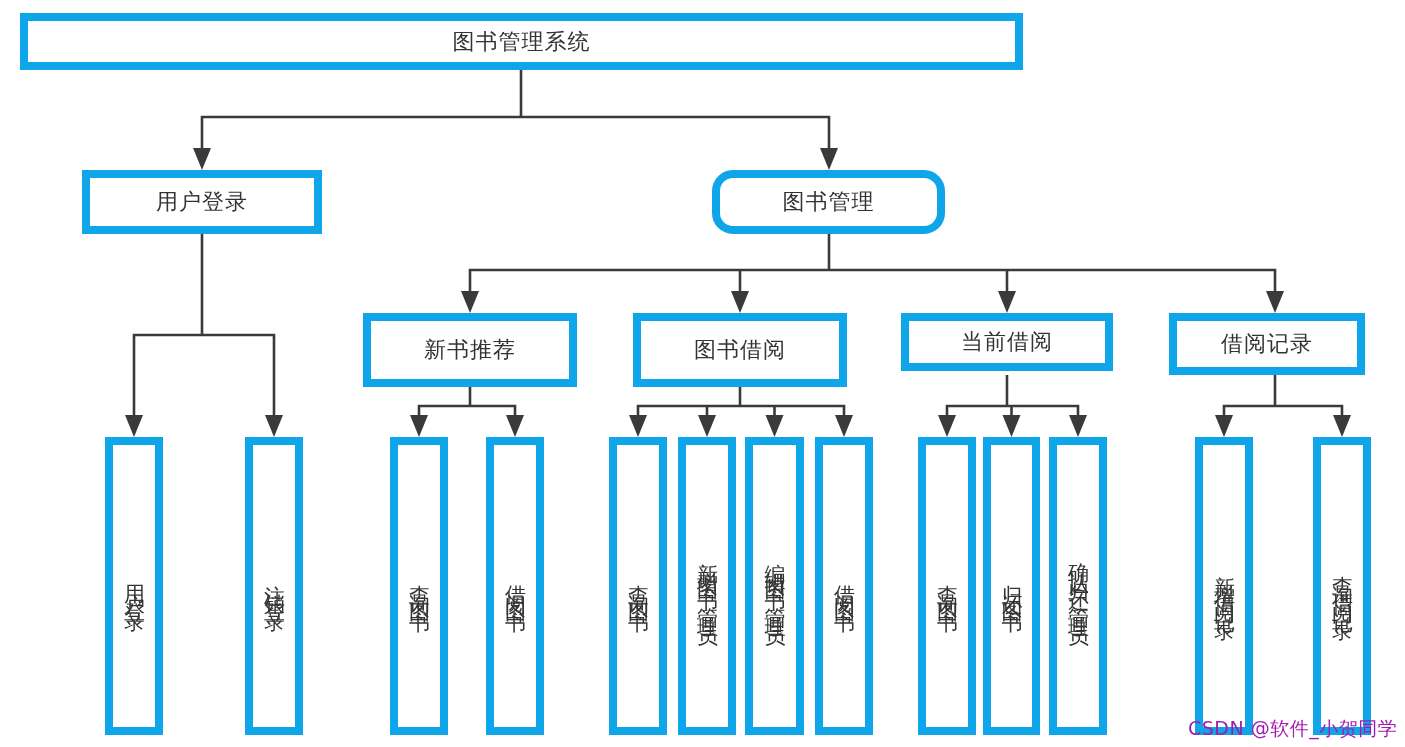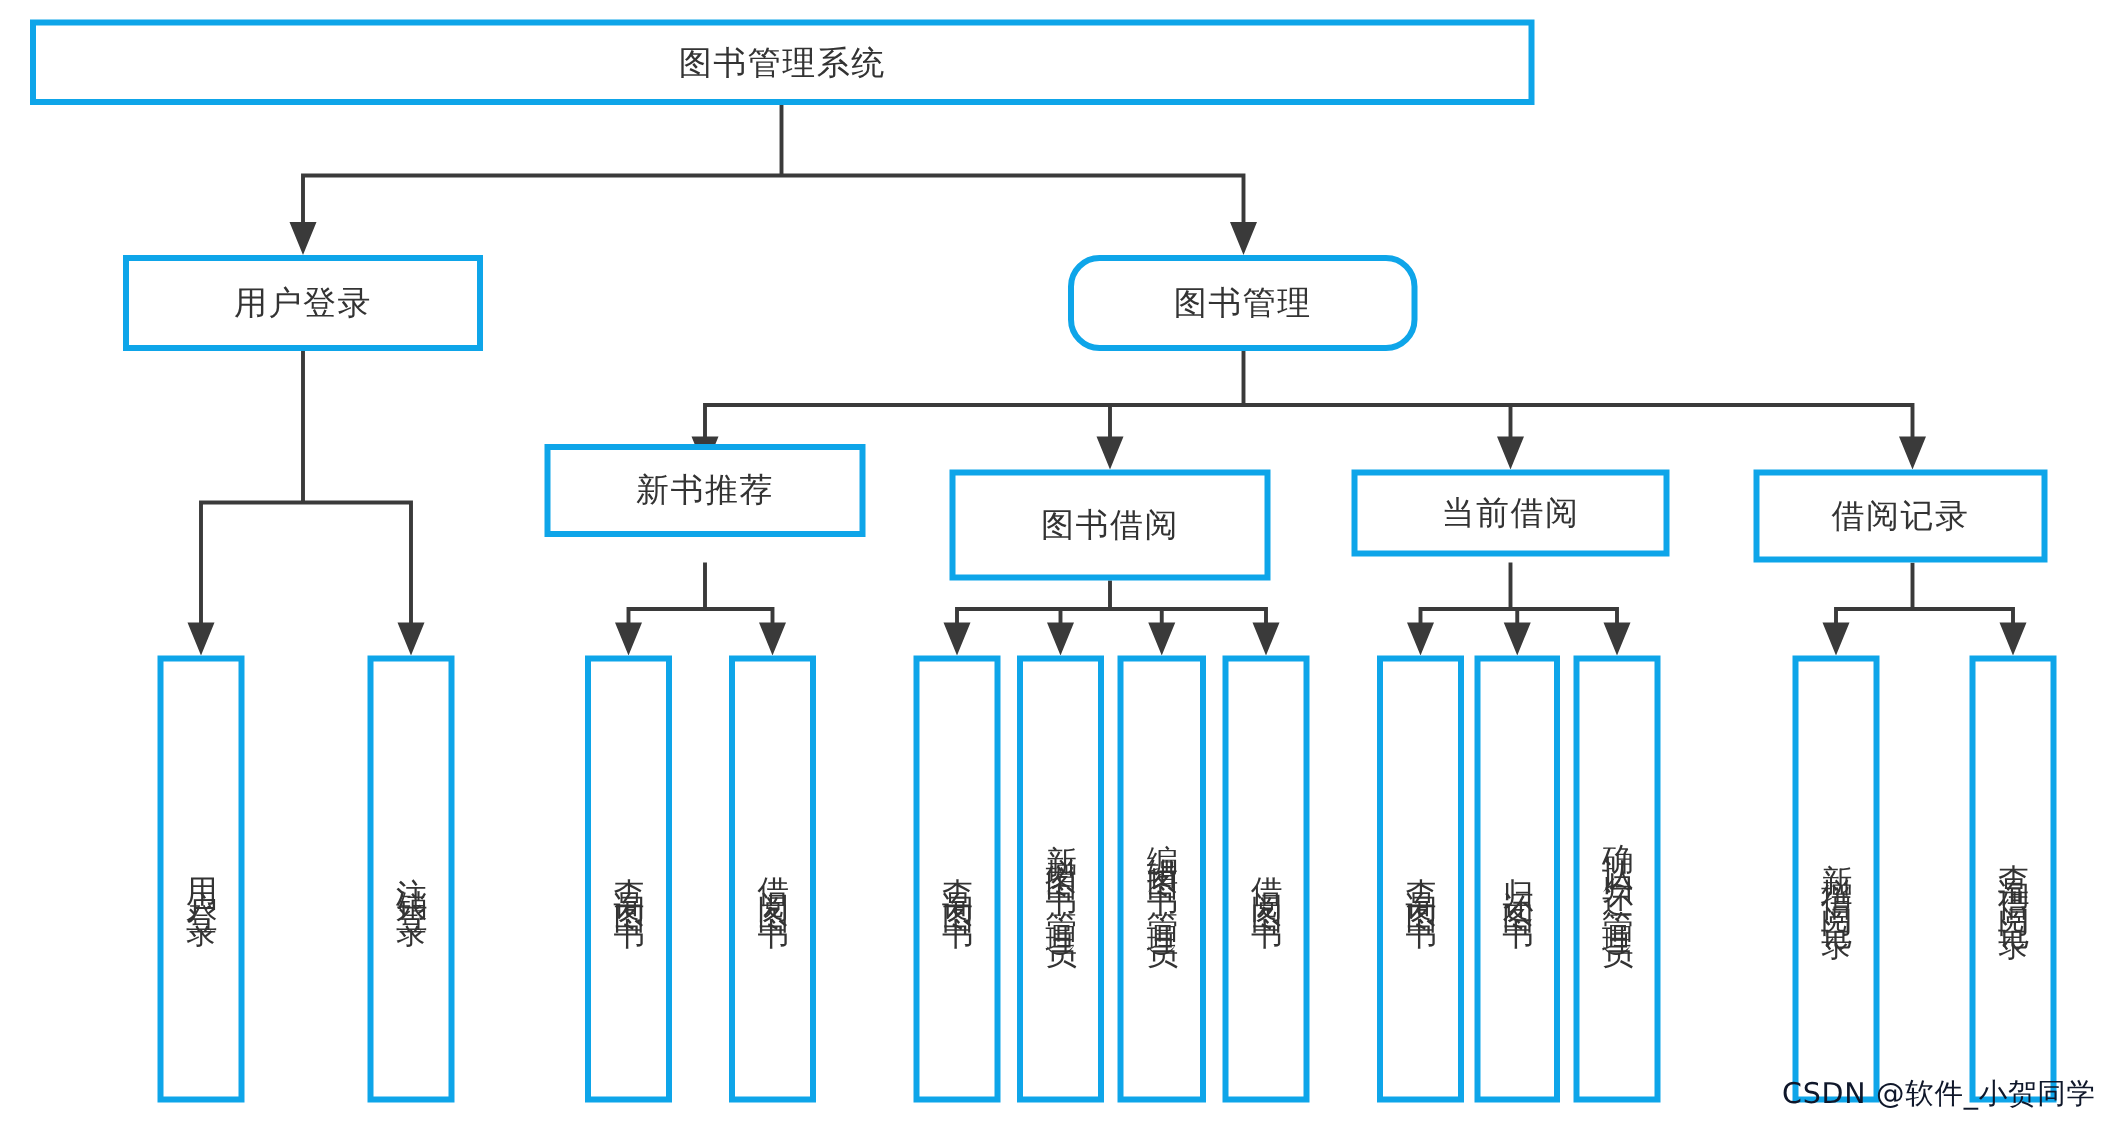--- a/index.html
+++ b/index.html
@@ -2,52 +2,52 @@
 <html><head>
 <meta charset="utf-8">
 <style>
   html,body{margin:0;padding:0;background:#fff;}
   #canvas{
     position:relative;width:1405px;height:747px;background:#ffffff;overflow:hidden;
     font-family:"DejaVu Sans","Liberation Sans",sans-serif;color:#333333;
   }
   #connectors{position:absolute;left:0;top:0;width:1405px;height:747px;pointer-events:none;}
   .box{
-    position:absolute;box-sizing:border-box;border:4px solid #0ea5e9;background:#ffffff;
+    position:absolute;box-sizing:border-box;border:8px solid #0ea5e9;background:#ffffff;
     display:flex;align-items:center;justify-content:center;
   }
   .hlabel{font-size:22px;letter-spacing:1px;white-space:nowrap;}
   .leaf .vlabel{
     writing-mode:vertical-rl;text-orientation:mixed;
     font-size:21px;letter-spacing:9px;line-height:1;white-space:nowrap;
   }
   
   .n-root   {left:20px;  top:13px;  width:1003px;height:57px;}
   .n-login  {left:82px;  top:170px; width:240px; height:64px;}
   .n-mgmt   {left:712px; top:170px; width:233px; height:64px;border-radius:21px;}
-  .n-newbook{left:363px; top:296px; width:214px; height:62px;}
+  .n-newbook{left:363px; top:313px; width:214px; height:74px;}
   .n-borrow {left:633px; top:313px; width:214px; height:74px;}
   .n-current{left:901px; top:313px; width:212px; height:58px;}
   .n-records{left:1169px;top:313px; width:196px; height:62px;}
   .leaf{top:437px;height:298px;}
   .l-a1{left:105px; width:58px;}
   .l-a2{left:245px; width:58px;}
   .l-b1{left:390px; width:58px;}
   .l-b2{left:486px; width:58px;}
   .l-c1{left:609px; width:58px;}
   .l-c2{left:678px; width:58px;}
   .l-c3{left:745px; width:59px;}
   .l-c4{left:815px; width:58px;}
   .l-d1{left:918px; width:58px;}
   .l-d2{left:983px; width:57px;}
   .l-d3{left:1049px;width:58px;}
   .l-e1{left:1195px;width:58px;}
   .l-e2{left:1313px;width:58px;}
   .watermark{
-    position:absolute;left:1188px;top:716px;font-size:19px;color:#0f172a;
+    position:absolute;left:1188px;top:716px;font-size:19px;color:#a21caf;
     white-space:nowrap;letter-spacing:0.5px;
   }
 </style>
 </head>
 <body>
 
 <div id="canvas">
 
   <svg id="connectors" viewBox="0 0 1405 747" xmlns="http://www.w3.org/2000/svg">
     <path fill="none" stroke="#3a3a3a" stroke-width="2.6" d="M521 70 V117 M200.7 117 H830.3 M202 117 V150 M829 117 V150

